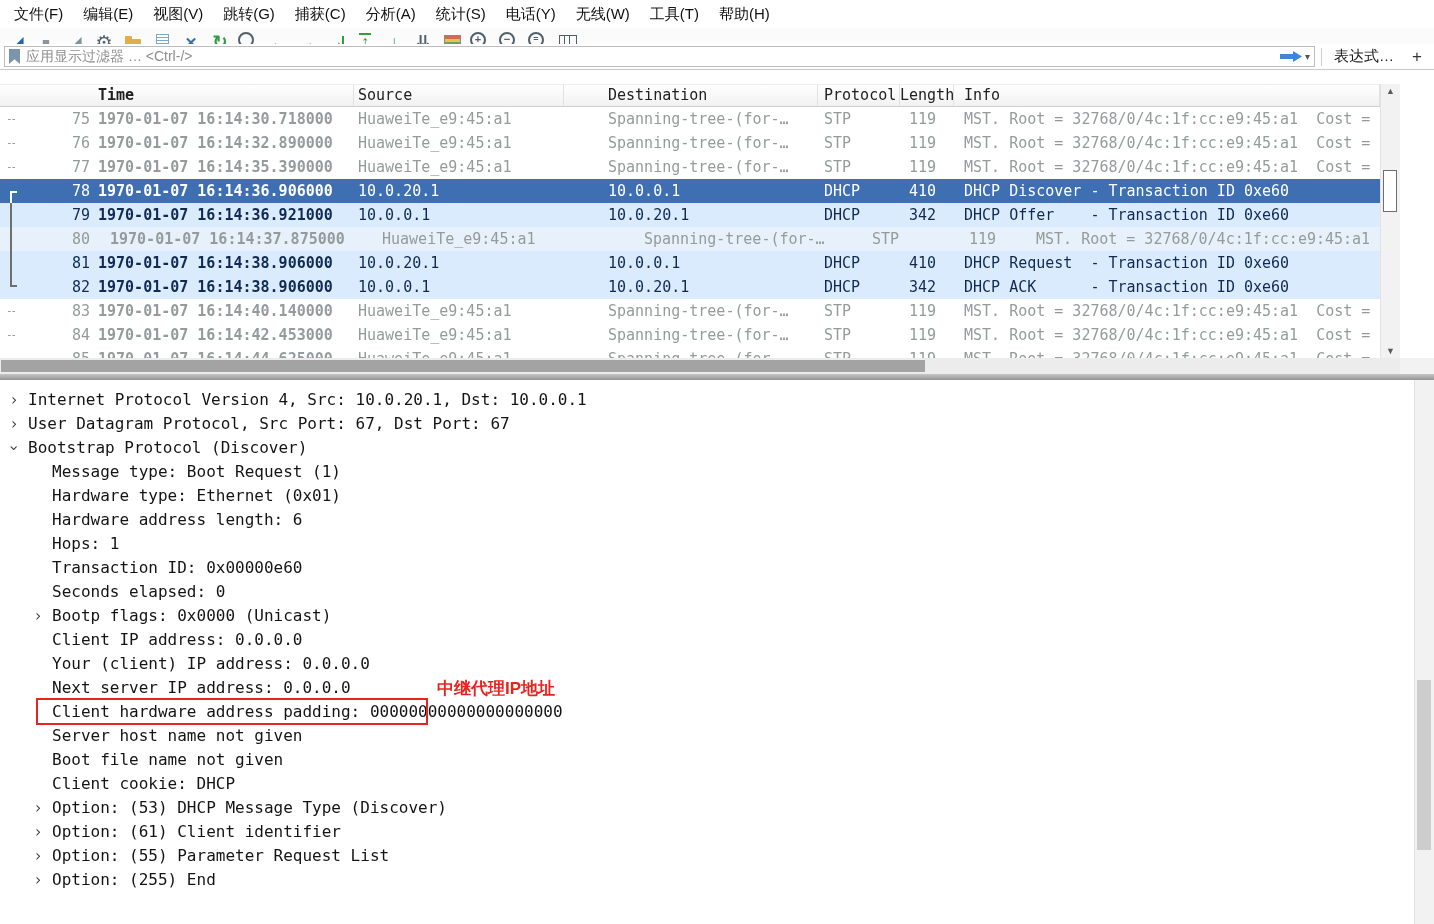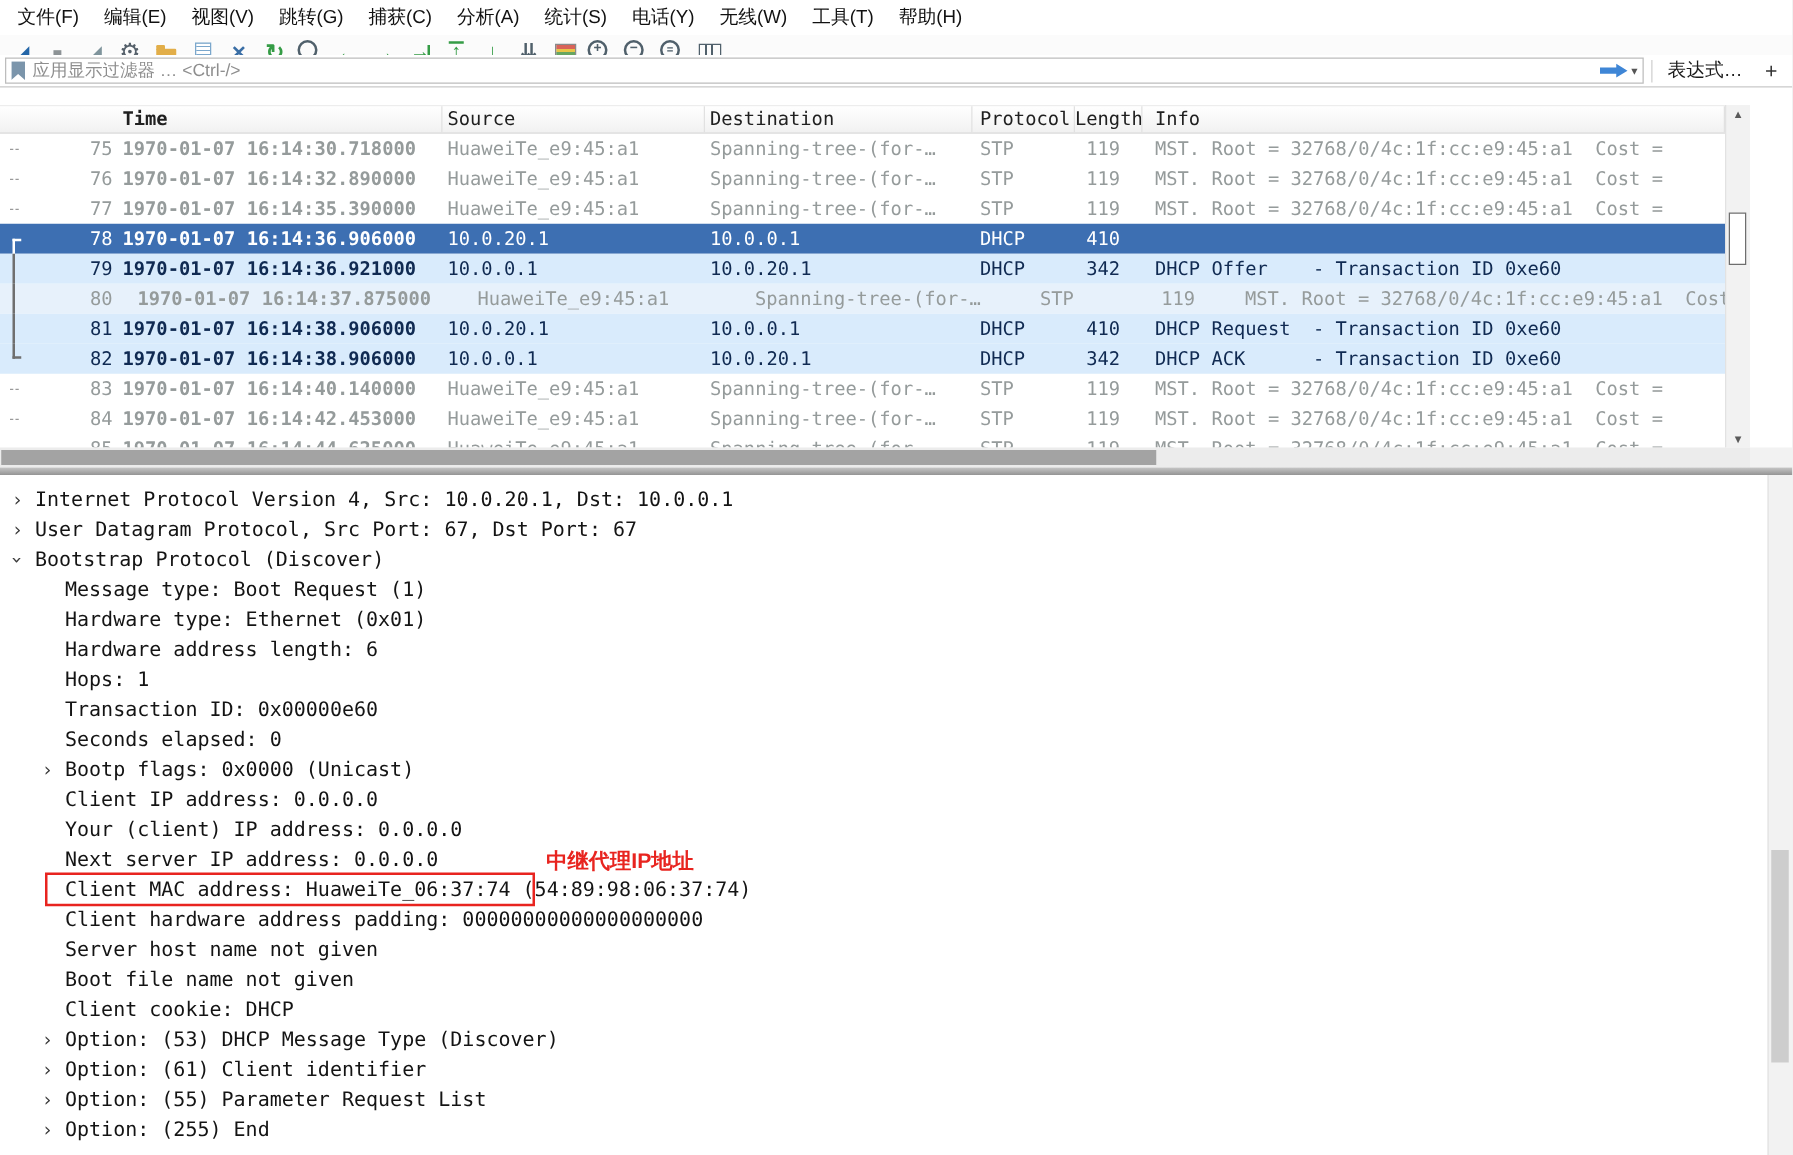--- a/index.html
+++ b/index.html
@@ -65,21 +65,21 @@
              background:linear-gradient(#ffffff,#f1f1f1);border-bottom:1px solid #cfcfcf;border-top:1px solid #ededed;
              font:15px "DejaVu Sans Mono",monospace;color:#202020;box-sizing:border-box;}
   .pl-header .cell{border-right:1px solid #e1e1e1;line-height:21px;}
   .pl-rows{position:absolute;top:107px;left:0;width:1380px;height:251px;overflow:hidden;background:#fff;
            font:15px "DejaVu Sans Mono",monospace;}
   .pl-row{display:flex;height:24px;line-height:24px;position:relative;}
   .cell{white-space:pre;overflow:hidden;box-sizing:border-box;flex:none;}
   .c-no{width:96px;text-align:right;padding-right:6px;}
   .c-time{width:258px;padding-left:2px;font-weight:bold;}
   .c-source{width:210px;padding-left:4px;}
-  .c-destination{width:214px;padding-left:4px;}
+  .c-destination{width:214px;padding-left:4px;margin-left:40px;}
   .c-protocol{width:82px;padding-left:6px;}
   .c-length{width:54px;text-align:right;padding-right:18px;}
   .c-info{flex:1 1 auto;padding-left:10px;}
   .pl-header .c-no{text-align:center;padding-left:4px;margin-top:44px;}
 
   .pl-row.stp{color:var(--stp-row-text,#959b9b);}
   .pl-row.stp-tint{color:var(--stp-row-text,#959b9b);background:var(--stp-tint-row-bg,#e7f1fb);gap:12px;}
   .pl-row.dhcp{color:var(--dhcp-row-text,#102a52);background:var(--dhcp-row-bg,#d9ebfc);}
   .pl-row.selected{color:var(--selected-row-text,#ffffff);background:var(--selected-row-bg,#3d6fb2);}
 
@@ -259,20 +259,21 @@
         <span class="cell c-info">MST. Root = 32768/0/4c:1f:cc:e9:45:a1  Cost =</span>
       </div>
       <div class="pl-row selected">
         <span class="marker m-top"></span>
         <span class="cell c-no">78</span>
         <span class="cell c-time">1970-01-07 16:14:36.906000</span>
         <span class="cell c-source">10.0.20.1</span>
         <span class="cell c-destination">10.0.0.1</span>
         <span class="cell c-protocol">DHCP</span>
         <span class="cell c-length">410</span>
+        <span class="cell c-info">DHCP Discover - Transaction ID 0xe60</span>
       </div>
       <div class="pl-row dhcp">
         <span class="marker m-mid"></span>
         <span class="cell c-no">79</span>
         <span class="cell c-time">1970-01-07 16:14:36.921000</span>
         <span class="cell c-source">10.0.0.1</span>
         <span class="cell c-destination">10.0.20.1</span>
         <span class="cell c-protocol">DHCP</span>
         <span class="cell c-length">342</span>
         <span class="cell c-info">DHCP Offer    - Transaction ID 0xe60</span>
@@ -360,21 +361,20 @@
         <div class="d-line indent-1"><span class="d-text">Message type: Boot Request (1)</span></div>
         <div class="d-line indent-1"><span class="d-text">Hardware type: Ethernet (0x01)</span></div>
         <div class="d-line indent-1"><span class="d-text">Hardware address length: 6</span></div>
         <div class="d-line indent-1"><span class="d-text">Hops: 1</span></div>
         <div class="d-line indent-1"><span class="d-text">Transaction ID: 0x00000e60</span></div>
         <div class="d-line indent-1"><span class="d-text">Seconds elapsed: 0</span></div>
         <div class="d-line indent-1"><span class="d-arrow">›</span><span class="d-text">Bootp flags: 0x0000 (Unicast)</span></div>
         <div class="d-line indent-1"><span class="d-text">Client IP address: 0.0.0.0</span></div>
         <div class="d-line indent-1"><span class="d-text">Your (client) IP address: 0.0.0.0</span></div>
         <div class="d-line indent-1"><span class="d-text">Next server IP address: 0.0.0.0</span></div>
-        <div class="d-line indent-1"><span class="d-text">Client MAC address: HuaweiTe_06:37:74 (54:89:98:06:37:74)</span></div>
         <div class="d-line indent-1"><span class="d-text">Client hardware address padding: 00000000000000000000</span></div>
         <div class="d-line indent-1"><span class="d-text">Server host name not given</span></div>
         <div class="d-line indent-1"><span class="d-text">Boot file name not given</span></div>
         <div class="d-line indent-1"><span class="d-text">Client cookie: DHCP</span></div>
         <div class="d-line indent-1"><span class="d-arrow">›</span><span class="d-text">Option: (53) DHCP Message Type (Discover)</span></div>
         <div class="d-line indent-1"><span class="d-arrow">›</span><span class="d-text">Option: (61) Client identifier</span></div>
         <div class="d-line indent-1"><span class="d-arrow">›</span><span class="d-text">Option: (55) Parameter Request List</span></div>
         <div class="d-line indent-1"><span class="d-arrow">›</span><span class="d-text">Option: (255) End</span></div>
       </div>
     <div class="red-box"></div>

